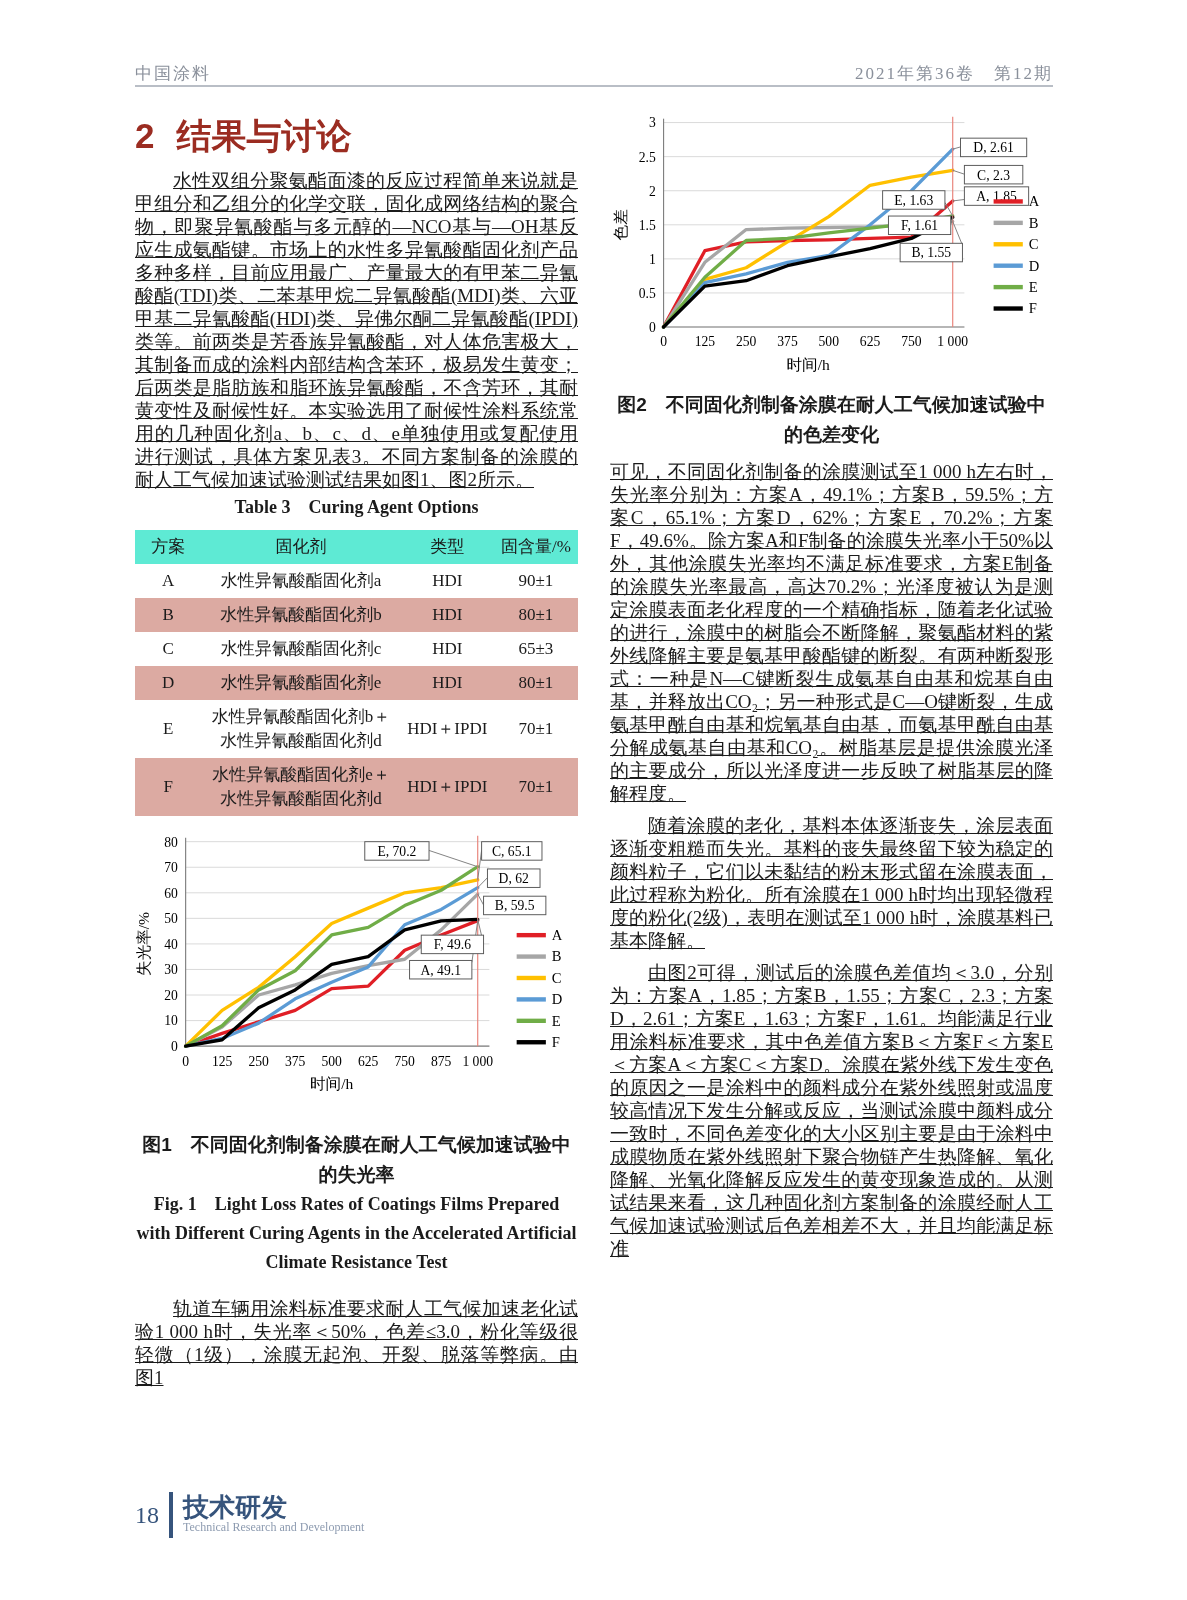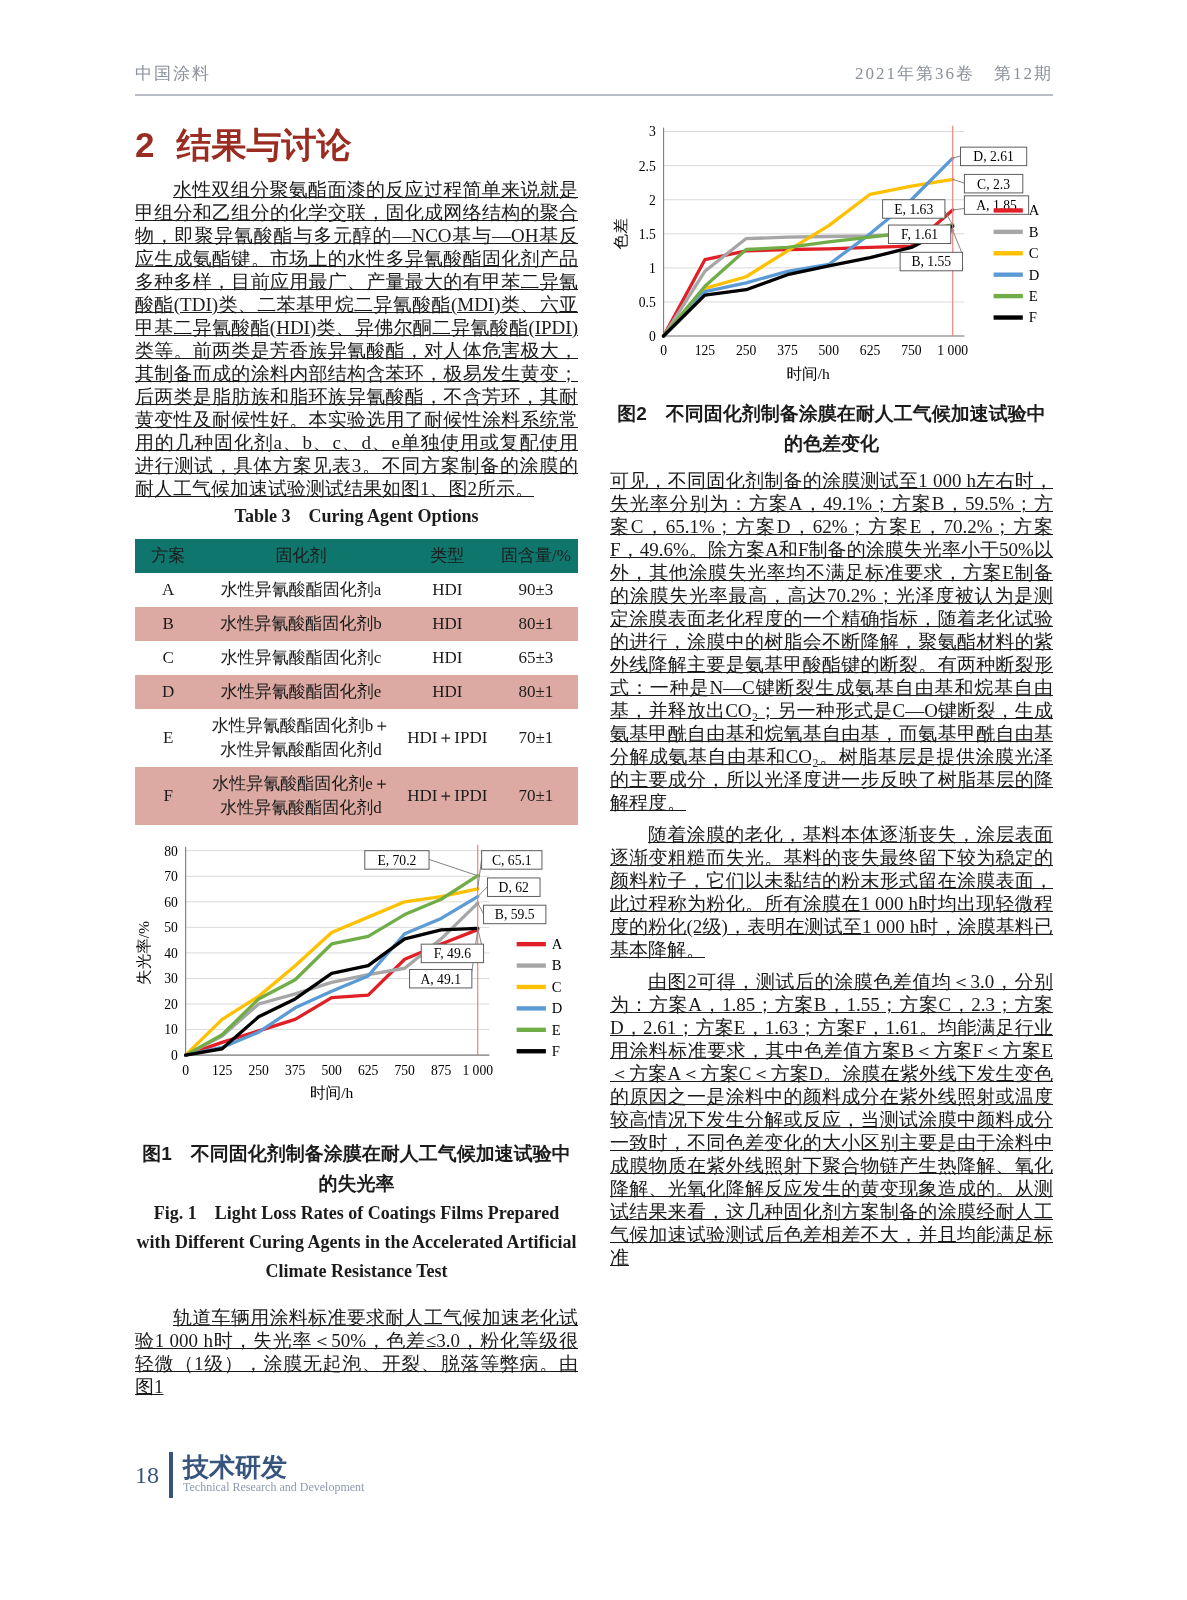--- a/index.html
+++ b/index.html
@@ -5,21 +5,21 @@
   html,body{margin:0;padding:0;background:#ffffff;}
   body{
     width:1187px;height:1600px;position:relative;
     font-family:"Liberation Serif","DejaVu Serif",serif;
     color:#1b1b1b;overflow:hidden;
   }
   .page{position:absolute;left:135px;top:62px;width:918px;}
   .page-header{
     display:flex;justify-content:space-between;align-items:flex-end;
     font-size:17px;color:#8a909b;letter-spacing:2px;
-    border-bottom:2px solid #b9bec6;padding-bottom:9px;
+    border-bottom:2px solid #b9bec6;
   }
   .columns{display:flex;gap:32px;margin-top:16px;}
   .col{width:443px;}
 
   h1.sec{
     font-family:"Liberation Sans","DejaVu Sans",sans-serif;
     font-size:35px;color:#9b2c21;margin:10px 0 8px 0;font-weight:bold;
   }
   h1.sec .num{margin-right:22px;}
   h2.subsec{
@@ -38,29 +38,29 @@
   }
   .tbl-caption-en,.fig-caption-en{
     font-weight:bold;font-size:18px;text-align:center;line-height:29px;margin-bottom:8px;
   }
   table.scheme{
     width:100%;border-collapse:collapse;font-size:17px;margin-top:4px;
   }
   table.scheme th,table.scheme td{
     text-align:center;padding:5px 2px;font-weight:normal;white-space:pre-line;line-height:24px;
   }
-  tr.salmon{background:#0f766e;}
+  tr.salmon{background:#5eead4;}
   tr.stripe{background:#dcaaa2;}
 
   .figure{margin-top:14px;}
   .figure svg{display:block;width:443px;height:auto;}
   svg text{font-family:"Liberation Serif","DejaVu Serif",serif;fill:#000;}
 
   .footer{
-    position:absolute;left:135px;top:1452px;display:flex;align-items:center;
+    position:absolute;left:135px;top:1492px;display:flex;align-items:center;
   }
   .footer .pgnum{font-size:24px;color:#36547c;margin-right:10px;}
   .footer .bar{width:4px;height:46px;background:#36547c;margin-right:10px;}
   .footer .sec-zh{
     font-family:"Liberation Sans","DejaVu Sans",sans-serif;
     font-weight:bold;font-size:26px;color:#36547c;line-height:24px;
   }
   .footer .sec-en{font-size:12px;color:#8d9bb0;line-height:16px;}
 </style>
 </head>
@@ -89,21 +89,21 @@
             <th style="width:45%">固化剂</th>
             <th style="width:21%">类型</th>
             <th style="width:19%">固含量/%</th>
           </tr>
         </thead>
         <tbody>
           <tr>
             <td>A</td>
             <td>水性异氰酸酯固化剂a</td>
             <td>HDI</td>
-            <td>90±3</td>
+            <td>90±1</td>
           </tr>
           <tr class="stripe">
             <td>B</td>
             <td>水性异氰酸酯固化剂b</td>
             <td>HDI</td>
             <td>80±1</td>
           </tr>
           <tr>
             <td>C</td>
             <td>水性异氰酸酯固化剂c</td>

